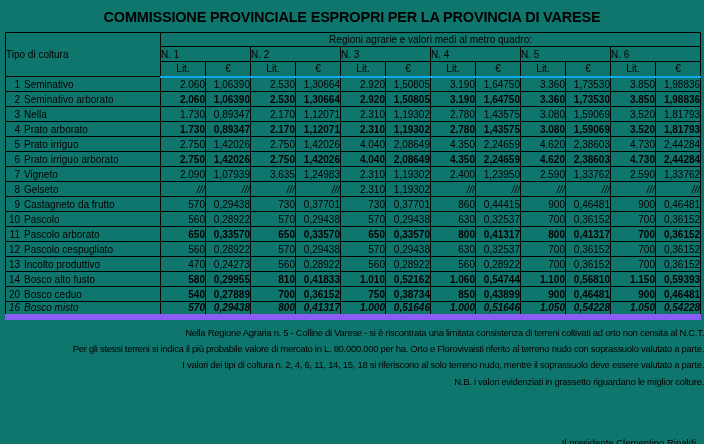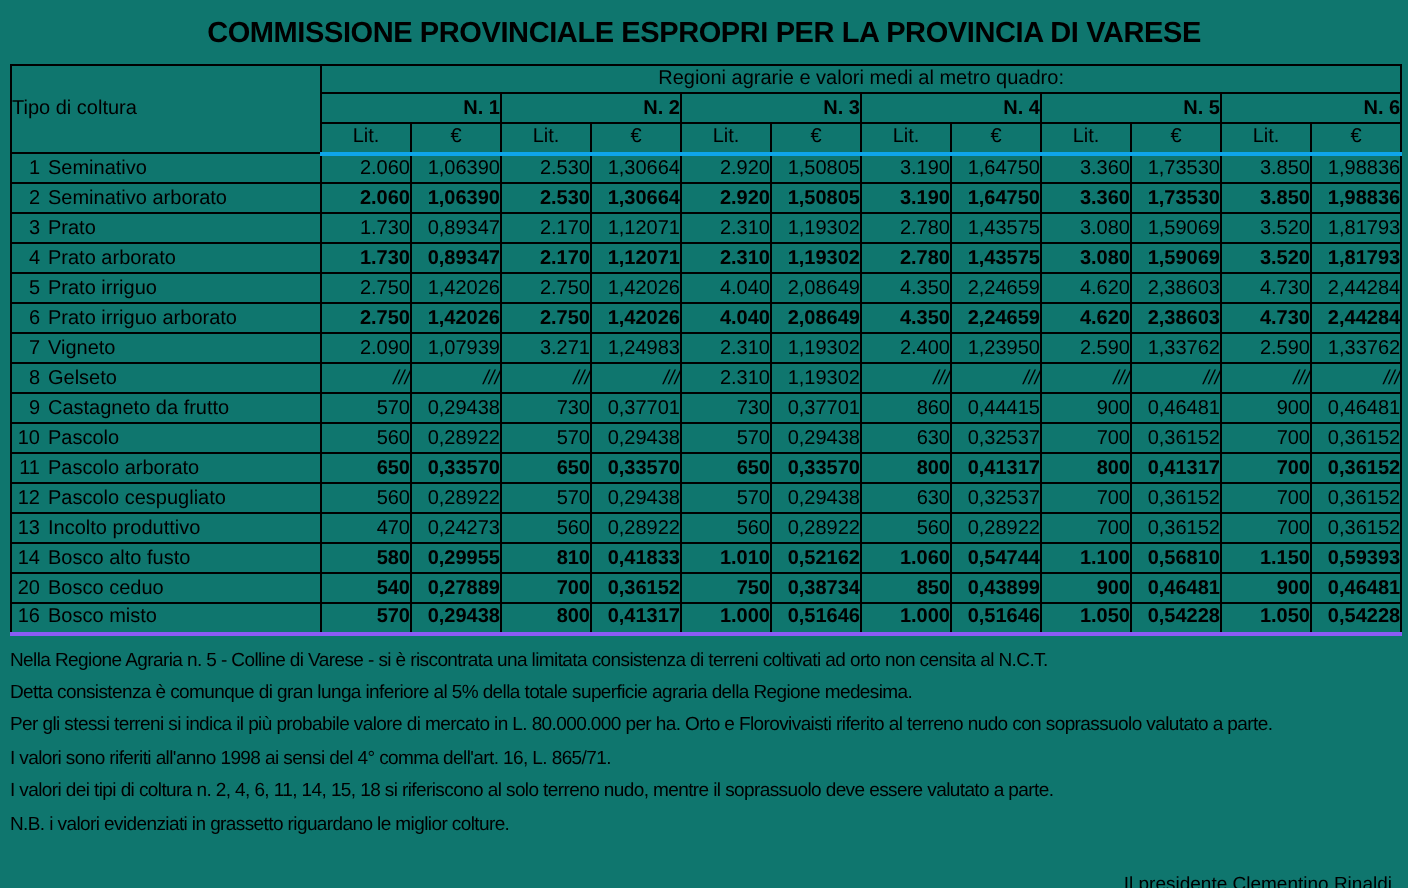--- a/index.html
+++ b/index.html
@@ -37,30 +37,30 @@
   tr.hB { height: 15px; }
   tr.hC { height: 15px; }
   tbody tr { height: 15px; }
   td.span-hdr { text-align: center; }
   td.col1 {
     text-align: left;
     padding-left: 4px;
     vertical-align: middle;
     border-bottom: 2px solid #000;
   }
-  td.group-hdr { text-align: right; font-weight: bold; }
+  td.group-hdr { text-align: left; }
   tr.hC td { border-bottom: 2px solid #0ea5e9; text-align: center; }
-  tbody tr:last-child td { border-bottom: 2px solid #8b5cf6; }
+  tbody tr:last-child td { border-bottom: 6px solid #8b5cf6; font-style: italic; }
   td.lit { text-align: right; padding-right: 7px; }
   td.eur { text-align: right; padding-right: 5px; }
   td.slash { font-style: italic; }
   tr.boldrow td.lit, tr.boldrow td.eur { font-weight: bold; }
   td.rowlabel { padding-left: 2px; }
   .rownum { display: inline-block; width: 14px; text-align: right; margin-right: 4px; }
-  .notes { margin: 5px 0 16px 5px; }
+  .notes { margin: 5px 0 16px 5px; text-align: right; }
   .note {
     font-size: 9.5px;
     letter-spacing: -0.3px;
     line-height: 16.4px;
     white-space: nowrap;
   }
   .signature {
     position: absolute;
     top: 437px;
     right: 8px;
@@ -144,21 +144,21 @@
           <td class="lit">2.920</td>
           <td class="eur">1,50805</td>
           <td class="lit">3.190</td>
           <td class="eur">1,64750</td>
           <td class="lit">3.360</td>
           <td class="eur">1,73530</td>
           <td class="lit">3.850</td>
           <td class="eur">1,98836</td>
         </tr>
         <tr>
-          <td class="rowlabel"><span class="rownum">3</span><span>Prato</span></td>
+          <td class="rowlabel"><span class="rownum">3</span><span>Nella</span></td>
           <td class="lit">1.730</td>
           <td class="eur">0,89347</td>
           <td class="lit">2.170</td>
           <td class="eur">1,12071</td>
           <td class="lit">2.310</td>
           <td class="eur">1,19302</td>
           <td class="lit">2.780</td>
           <td class="eur">1,43575</td>
           <td class="lit">3.080</td>
           <td class="eur">1,59069</td>
@@ -207,21 +207,21 @@
           <td class="eur">2,24659</td>
           <td class="lit">4.620</td>
           <td class="eur">2,38603</td>
           <td class="lit">4.730</td>
           <td class="eur">2,44284</td>
         </tr>
         <tr>
           <td class="rowlabel"><span class="rownum">7</span><span>Vigneto</span></td>
           <td class="lit">2.090</td>
           <td class="eur">1,07939</td>
-          <td class="lit">3.271</td>
+          <td class="lit">3.635</td>
           <td class="eur">1,24983</td>
           <td class="lit">2.310</td>
           <td class="eur">1,19302</td>
           <td class="lit">2.400</td>
           <td class="eur">1,23950</td>
           <td class="lit">2.590</td>
           <td class="eur">1,33762</td>
           <td class="lit">2.590</td>
           <td class="eur">1,33762</td>
         </tr>
@@ -358,22 +358,20 @@
           <td class="lit">1.050</td>
           <td class="eur">0,54228</td>
           <td class="lit">1.050</td>
           <td class="eur">0,54228</td>
         </tr>
       </tbody>
   </table>
 
   <div class="notes">
     <div class="note">Nella Regione Agraria n. 5 - Colline di Varese - si è riscontrata una limitata consistenza di terreni coltivati ad orto non censita al N.C.T.</div>
-    <div class="note">Detta consistenza è comunque di gran lunga inferiore al 5% della totale superficie agraria della Regione medesima.</div>
     <div class="note">Per gli stessi terreni si indica il più probabile valore di mercato in L. 80.000.000 per ha. Orto e Florovivaisti riferito al terreno nudo con soprassuolo valutato a parte.</div>
-    <div class="note">I valori sono riferiti all'anno 1998 ai sensi del 4° comma dell'art. 16, L. 865/71.</div>
     <div class="note">I valori dei tipi di coltura n. 2, 4, 6, 11, 14, 15, 18 si riferiscono al solo terreno nudo, mentre il soprassuolo deve essere valutato a parte.</div>
     <div class="note">N.B. i valori evidenziati in grassetto riguardano le miglior colture.</div>
   </div>
 
   <div class="signature">Il presidente Clementino Rinaldi</div>
 
 </div>
 
 </body></html>

